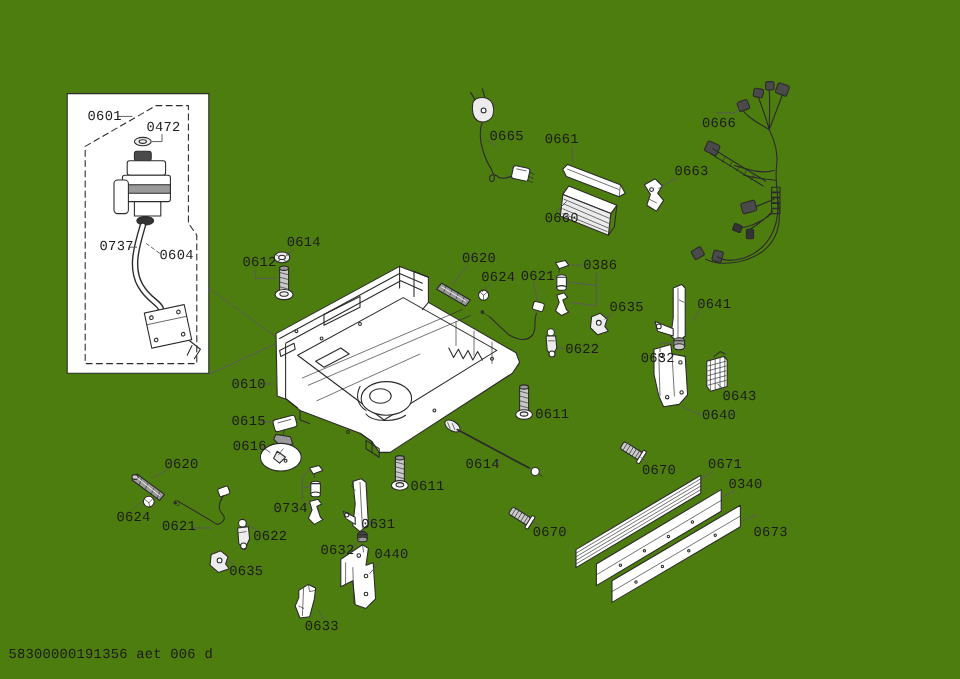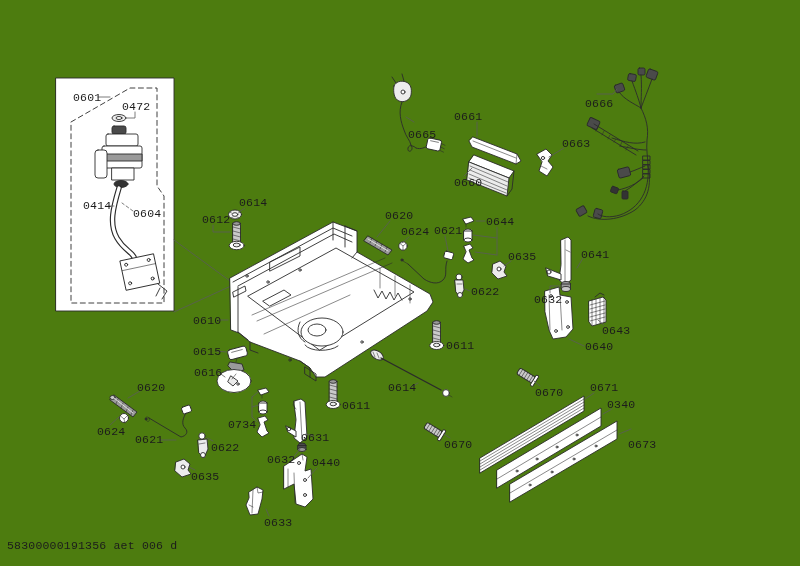--- a/index.html
+++ b/index.html
@@ -396,56 +396,56 @@
     <path class="lead" d="M195,470 L189,467"></path>
     <path class="lead" d="M314,436 L306,434"></path>
     <path class="lead" d="M292,459 L300,449"></path>
     <path class="lead" d="M317,468 L308,478"></path>
     <path class="lead" d="M269,516 L266,509"></path>
   </g>
 </svg>
 
 <div class="plabel" style="left:73px;top:92px">0601</div>
 <div class="plabel" style="left:122px;top:101px">0472</div>
-<div class="plabel" style="left:83px;top:200px">0414</div>
+<div class="plabel" style="left:83px;top:200px">0737</div>
 <div class="plabel" style="left:133px;top:208px">0604</div>
 <div class="plabel" style="left:202px;top:214px">0612</div>
 <div class="plabel" style="left:239px;top:197px">0614</div>
 <div class="plabel" style="left:193px;top:315px">0610</div>
 <div class="plabel" style="left:193px;top:346px">0615</div>
 <div class="plabel" style="left:194px;top:367px">0616</div>
 <div class="plabel" style="left:385px;top:210px">0620</div>
 <div class="plabel" style="left:401px;top:226px">0624</div>
 <div class="plabel" style="left:434px;top:225px">0621</div>
-<div class="plabel" style="left:486px;top:216px">0644</div>
+<div class="plabel" style="left:486px;top:216px">0386</div>
 <div class="plabel" style="left:508px;top:251px">0635</div>
 <div class="plabel" style="left:471px;top:286px">0622</div>
 <div class="plabel" style="left:581px;top:249px">0641</div>
 <div class="plabel" style="left:534px;top:294px">0632</div>
 <div class="plabel" style="left:602px;top:325px">0643</div>
 <div class="plabel" style="left:585px;top:341px">0640</div>
 <div class="plabel" style="left:446px;top:340px">0611</div>
-<div class="plabel" style="left:408px;top:129px">0665</div>
+<div class="plabel" style="left:408px;top:109px">0665</div>
 <div class="plabel" style="left:454px;top:111px">0661</div>
 <div class="plabel" style="left:454px;top:177px">0660</div>
 <div class="plabel" style="left:562px;top:138px">0663</div>
 <div class="plabel" style="left:585px;top:98px">0666</div>
 <div class="plabel" style="left:388px;top:382px">0614</div>
 <div class="plabel" style="left:342px;top:400px">0611</div>
 <div class="plabel" style="left:535px;top:387px">0670</div>
 <div class="plabel" style="left:590px;top:382px">0671</div>
 <div class="plabel" style="left:607px;top:399px">0340</div>
 <div class="plabel" style="left:628px;top:439px">0673</div>
 <div class="plabel" style="left:444px;top:439px">0670</div>
 <div class="plabel" style="left:137px;top:382px">0620</div>
 <div class="plabel" style="left:97px;top:426px">0624</div>
 <div class="plabel" style="left:135px;top:434px">0621</div>
 <div class="plabel" style="left:228px;top:419px">0734</div>
 <div class="plabel" style="left:211px;top:442px">0622</div>
 <div class="plabel" style="left:191px;top:471px">0635</div>
 <div class="plabel" style="left:301px;top:432px">0631</div>
 <div class="plabel" style="left:267px;top:454px">0632</div>
 <div class="plabel" style="left:312px;top:457px">0440</div>
-<div class="plabel" style="left:264px;top:517px">0633</div>
+<div class="plabel" style="left:254px;top:517px">0633</div>
 
 <div class="footer-text">58300000191356 aet 006 d</div>
 
 </div>
 
 </body></html>

